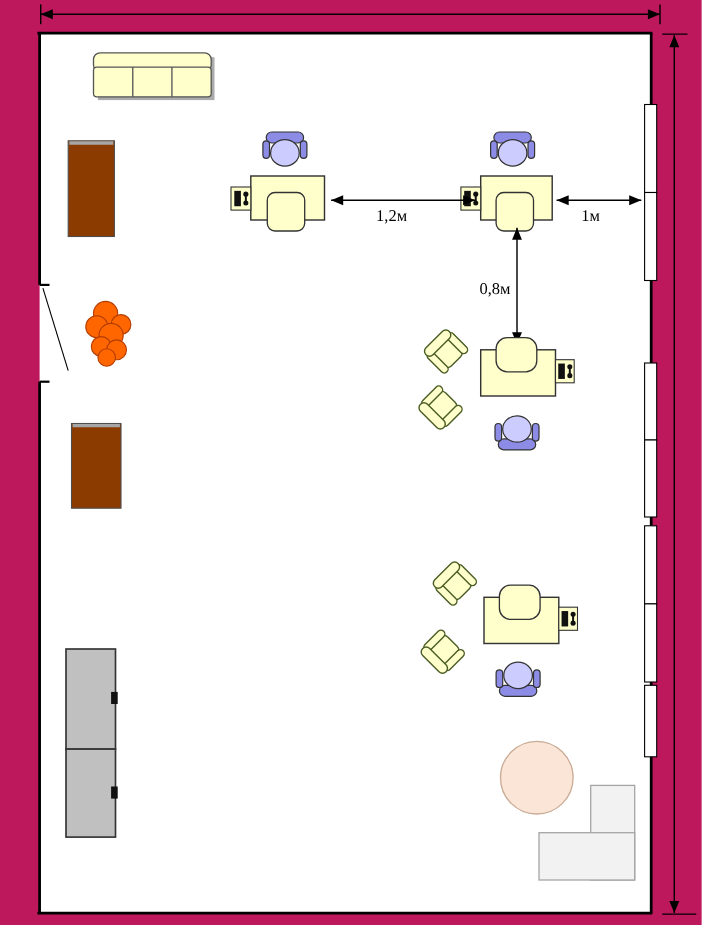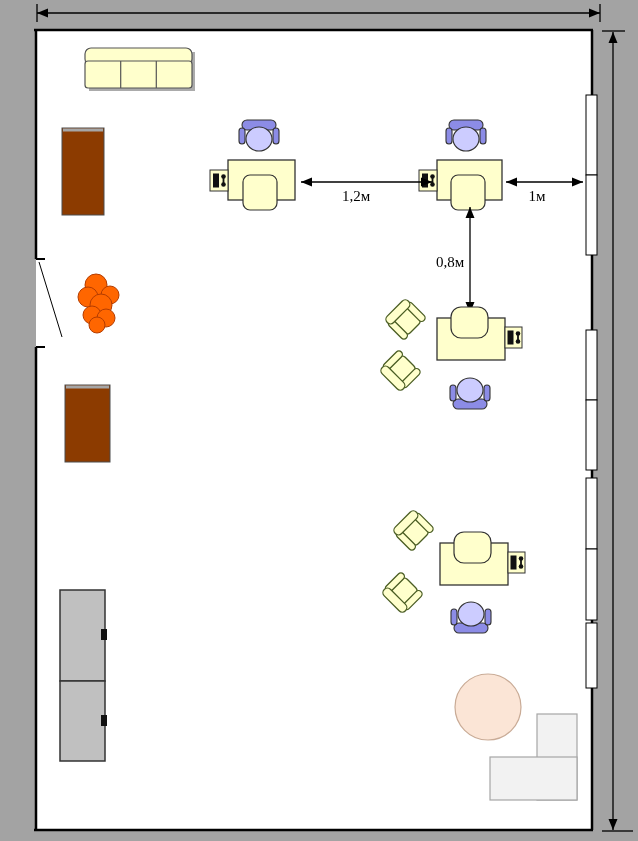--- a/index.html
+++ b/index.html
@@ -1,16 +1,16 @@
 <!DOCTYPE html>
 <html><head>
 <meta charset="utf-8">
 <style>
   html,body { margin:0; padding:0; background:#ffffff; }
-  .canvas { position:relative; width:638px; height:841px; background:#a3a3a3; overflow:hidden; }
+  .canvas { position:relative; width:638px; height:841px; background:#be185d; overflow:hidden; }
   svg { position:absolute; left:0; top:0; }
   .dim-label {
     font-family: "Liberation Serif", serif;
     font-size: 15px;
     fill: #000000;
   }
 </style>
 </head>
 <body>
 

